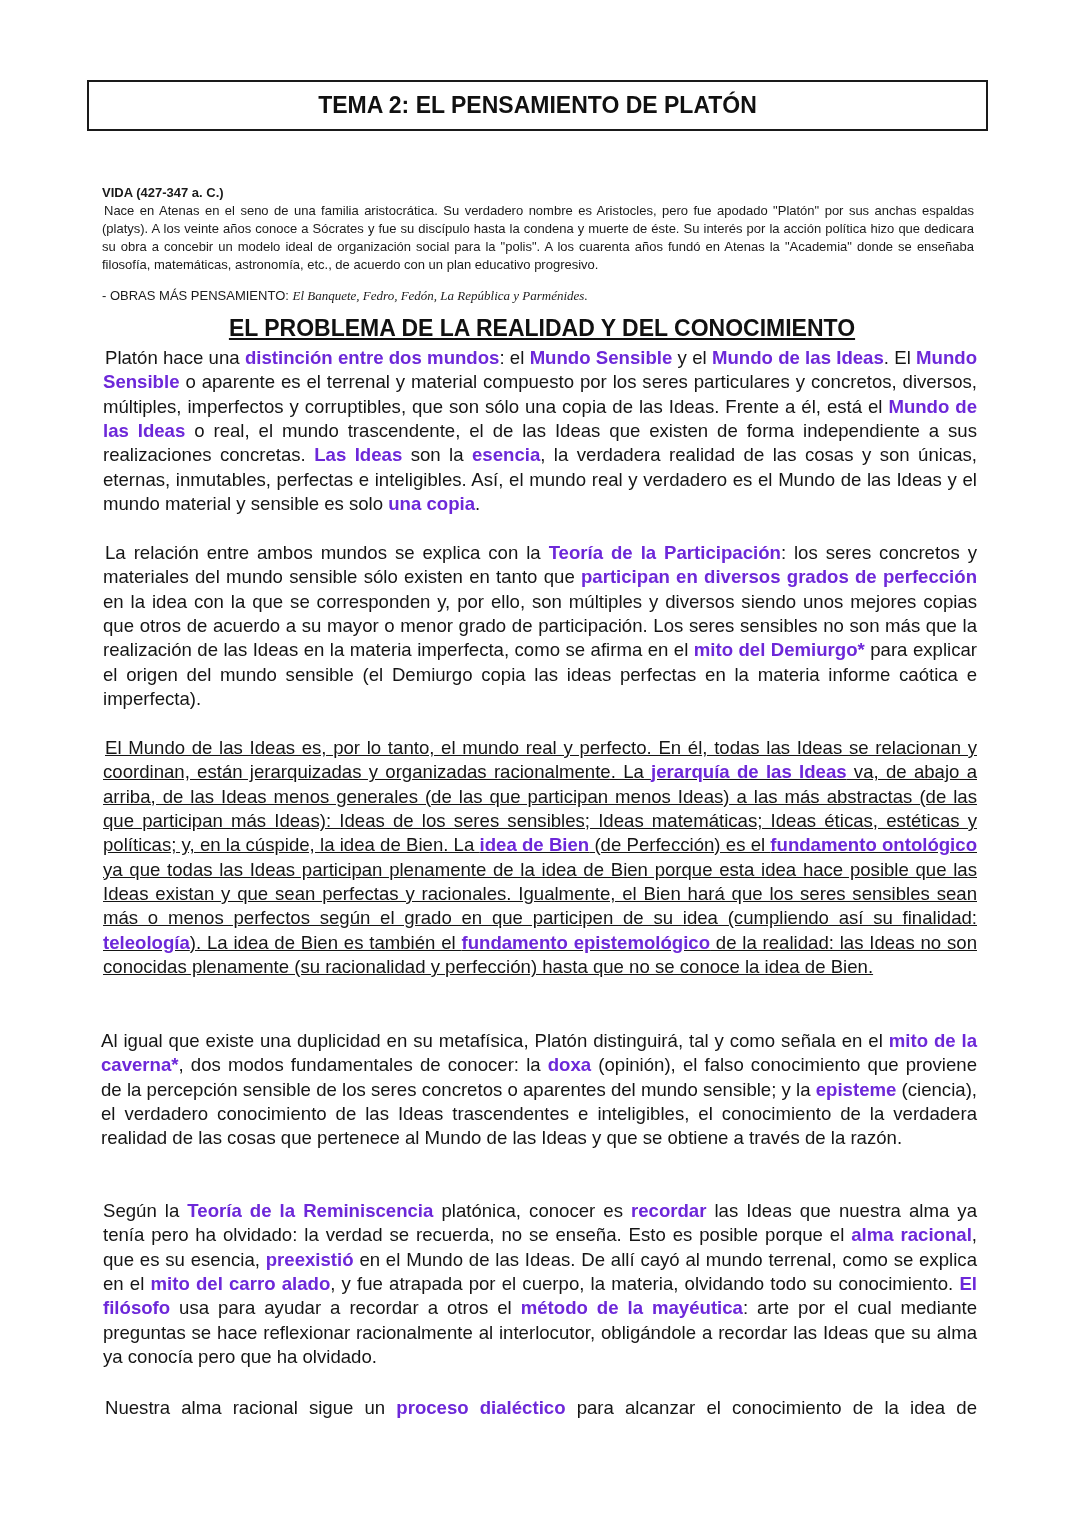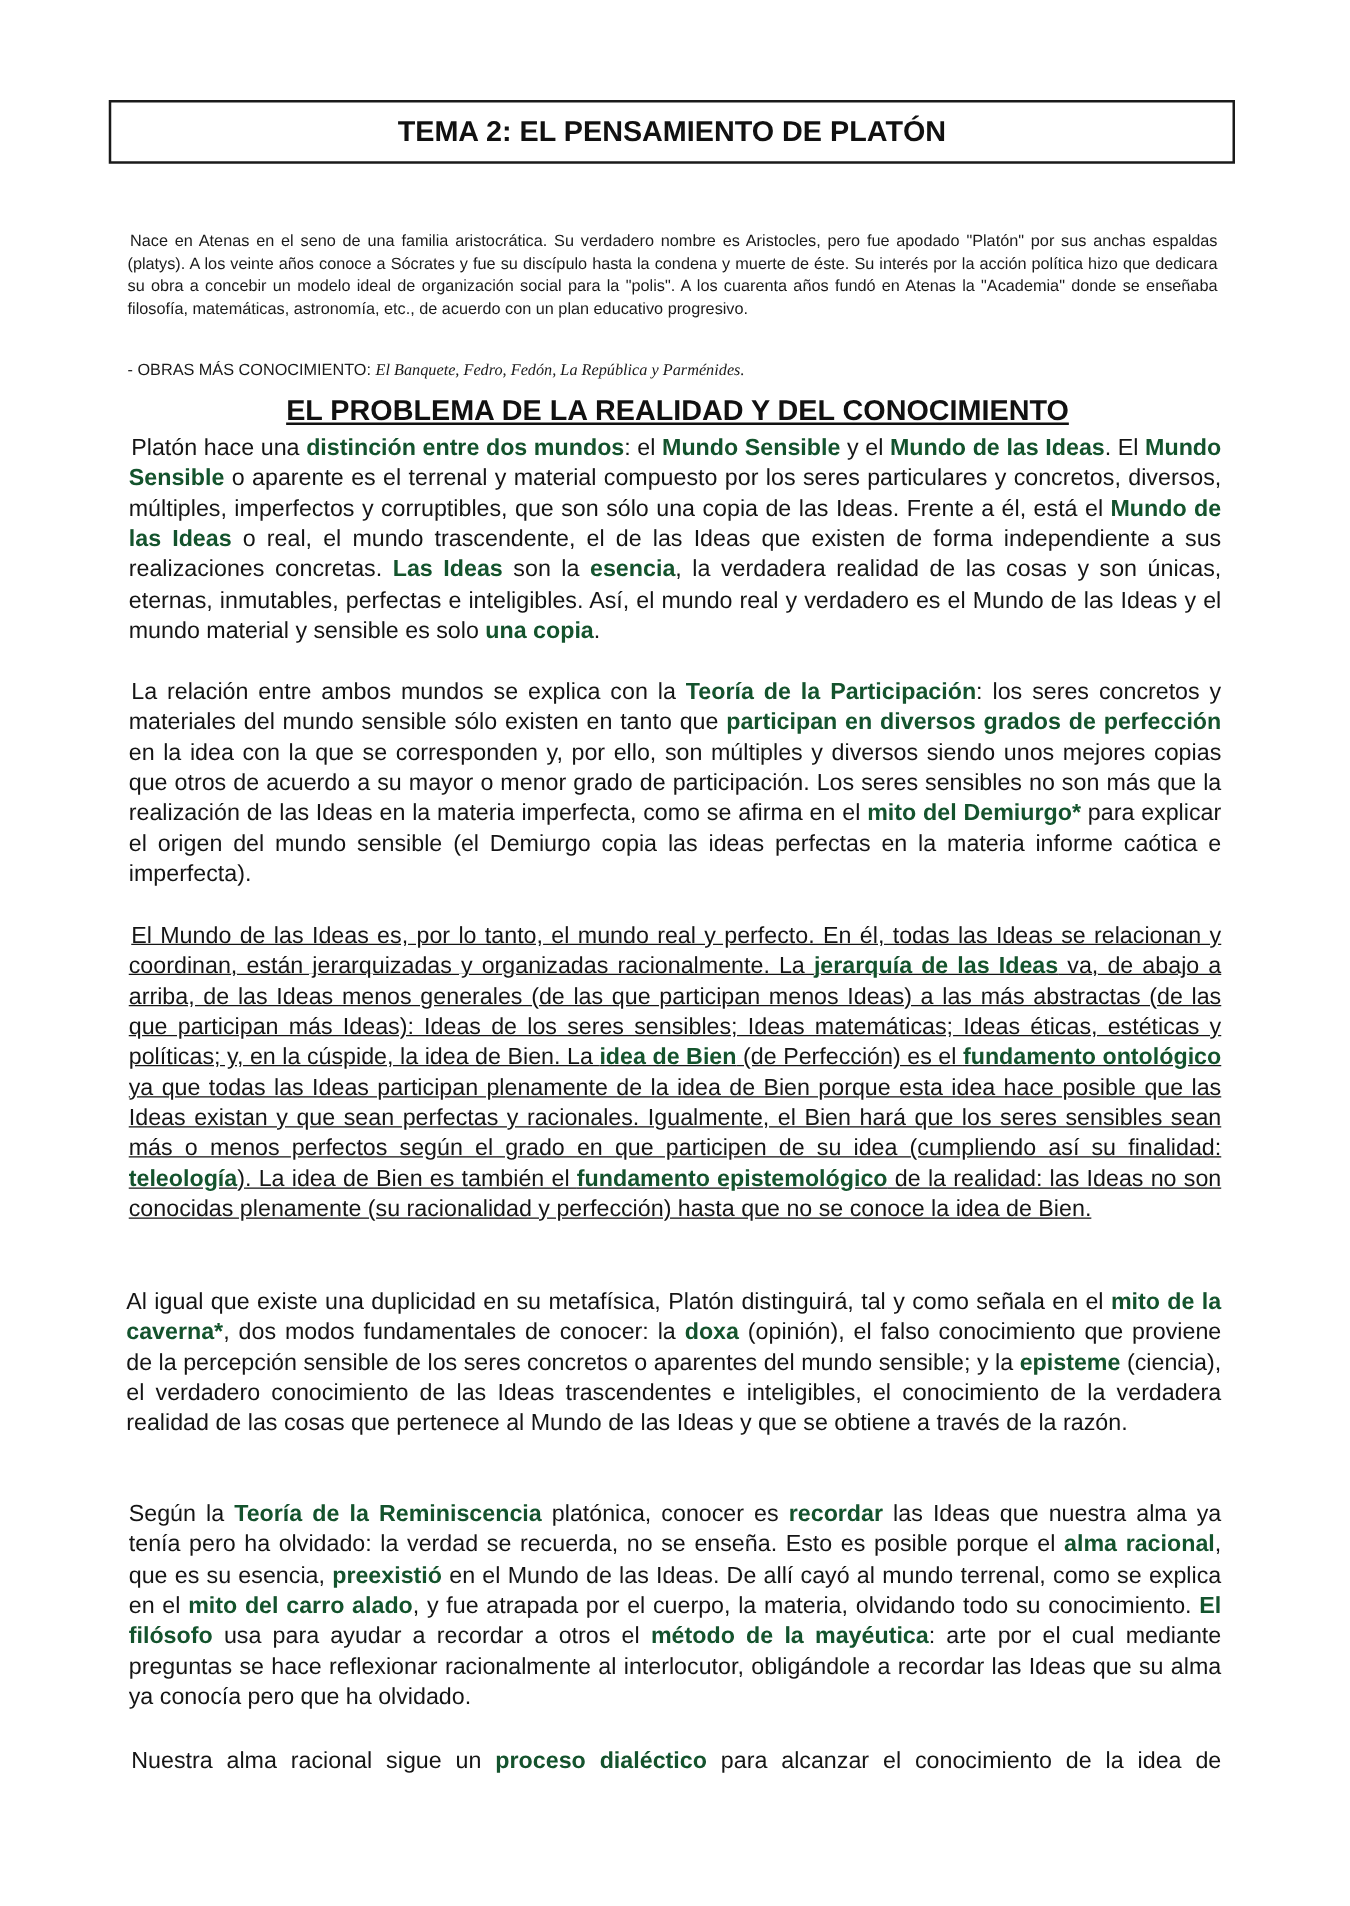--- a/index.html
+++ b/index.html
@@ -26,41 +26,42 @@
   }
   .obras i { font-style: italic; font-family: Liberation Serif, serif; }
   .section-title {
     position: absolute; left: 87px; top: 315px; width: 910px; text-align: center;
     font-size: 23px; font-weight: bold; text-decoration: underline; color: #111;
   }
   .para {
     position: absolute; left: 103px; width: 874px;
     font-size: 18.6px; line-height: 24.35px; text-align: justify; color: #151515;
   }
-  .para b { font-weight: bold; color: #14532d; }
+  .para b { font-weight: bold; color: #6d28d9; }
   .p1 { top: 346px; text-indent: 2px; }
   .p2 { top: 541px; text-indent: 2px; }
   .p3 { top: 736px; text-indent: 2px; text-decoration: underline; }
   .p4 { top: 1029px; left: 101px; width: 876px; }
   .p5 { top: 1199px; }
   .p6 { top: 1396px; text-indent: 2px; text-align-last: justify; }
 </style>
 </head>
 <body>
 
 <div class="title-box">
   <h1>TEMA 2: EL PENSAMIENTO DE PLATÓN</h1>
 </div>
 
 <div class="vida">
+  <span class="vida-head">VIDA (427-347 a. C.)</span>
   <span class="vida-body">Nace en Atenas en el seno de una familia aristocrática. Su verdadero nombre es Aristocles, pero fue apodado "Platón" por sus anchas espaldas (platys). A los veinte años conoce a Sócrates y fue su discípulo hasta la condena y muerte de éste. Su interés por la acción política hizo que dedicara su obra a concebir un modelo ideal de organización social para la "polis". A los cuarenta años fundó en Atenas la "Academia" donde se enseñaba filosofía, matemáticas, astronomía, etc., de acuerdo con un plan educativo progresivo.</span>
 </div>
 
 <div class="obras">
-  <span>- OBRAS MÁS CONOCIMIENTO: </span><i>El Banquete, Fedro, Fedón, La República y Parménides.</i>
+  <span>- OBRAS MÁS PENSAMIENTO: </span><i>El Banquete, Fedro, Fedón, La República y Parménides.</i>
 </div>
 
 <div class="section-title">EL PROBLEMA DE LA REALIDAD Y DEL CONOCIMIENTO</div>
 
 <p class="para p1" style="margin:0"><span>Platón hace una </span><b>distinción entre dos mundos</b><span>: el </span><b>Mundo Sensible</b><span> y el </span><b>Mundo de las Ideas</b><span>. El </span><b>Mundo Sensible</b><span> o aparente es el terrenal y material compuesto por los seres particulares y concretos, diversos, múltiples, imperfectos y corruptibles, que son sólo una copia de las Ideas. Frente a él, está el </span><b>Mundo de las Ideas</b><span> o real, el mundo trascendente, el de las Ideas que existen de forma independiente a sus realizaciones concretas. </span><b>Las Ideas</b><span> son la </span><b>esencia</b><span>, la verdadera realidad de las cosas y son únicas, eternas, inmutables, perfectas e inteligibles. Así, el mundo real y verdadero es el Mundo de las Ideas y el mundo material y sensible es solo </span><b>una copia</b><span>.</span></p>
 <p class="para p2" style="margin:0"><span>La relación entre ambos mundos se explica con la </span><b>Teoría de la Participación</b><span>: los seres concretos y materiales del mundo sensible sólo existen en tanto que </span><b>participan en diversos grados de perfección</b><span> en la idea con la que se corresponden y, por ello, son múltiples y diversos siendo unos mejores copias que otros de acuerdo a su mayor o menor grado de participación. Los seres sensibles no son más que la realización de las Ideas en la materia imperfecta, como se afirma en el </span><b>mito del Demiurgo*</b><span> para explicar el origen del mundo sensible (el Demiurgo copia las ideas perfectas en la materia informe caótica e imperfecta).</span></p>
 <p class="para p3" style="margin:0"><span>El Mundo de las Ideas es, por lo tanto, el mundo real y perfecto. En él, todas las Ideas se relacionan y coordinan, están jerarquizadas y organizadas racionalmente. La </span><b>jerarquía de las Ideas</b><span> va, de abajo a arriba, de las Ideas menos generales (de las que participan menos Ideas) a las más abstractas (de las que participan más Ideas): Ideas de los seres sensibles; Ideas matemáticas; Ideas éticas, estéticas y políticas; y, en la cúspide, la idea de Bien. La </span><b>idea de Bien</b><span> (de Perfección) es el </span><b>fundamento ontológico</b><span> ya que todas las Ideas participan plenamente de la idea de Bien porque esta idea hace posible que las Ideas existan y que sean perfectas y racionales. Igualmente, el Bien hará que los seres sensibles sean más o menos perfectos según el grado en que participen de su idea (cumpliendo así su finalidad: </span><b>teleología</b><span>). La idea de Bien es también el </span><b>fundamento epistemológico</b><span> de la realidad: las Ideas no son conocidas plenamente (su racionalidad y perfección) hasta que no se conoce la idea de Bien.</span></p>
 <p class="para p4" style="margin:0"><span>Al igual que existe una duplicidad en su metafísica, Platón distinguirá, tal y como señala en el </span><b>mito de la caverna*</b><span>, dos modos fundamentales de conocer: la </span><b>doxa</b><span> (opinión), el falso conocimiento que proviene de la percepción sensible de los seres concretos o aparentes del mundo sensible; y la </span><b>episteme</b><span> (ciencia), el verdadero conocimiento de las Ideas trascendentes e inteligibles, el conocimiento de la verdadera realidad de las cosas que pertenece al Mundo de las Ideas y que se obtiene a través de la razón.</span></p>
 <p class="para p5" style="margin:0"><span>Según la </span><b>Teoría de la Reminiscencia</b><span> platónica, conocer es </span><b>recordar</b><span> las Ideas que nuestra alma ya tenía pero ha olvidado: la verdad se recuerda, no se enseña. Esto es posible porque el </span><b>alma racional</b><span>, que es su esencia, </span><b>preexistió</b><span> en el Mundo de las Ideas. De allí cayó al mundo terrenal, como se explica en el </span><b>mito del carro alado</b><span>, y fue atrapada por el cuerpo, la materia, olvidando todo su conocimiento. </span><b>El filósofo</b><span> usa para ayudar a recordar a otros el </span><b>método de la mayéutica</b><span>: arte por el cual mediante preguntas se hace reflexionar racionalmente al interlocutor, obligándole a recordar las Ideas que su alma ya conocía pero que ha olvidado.</span></p>
 <p class="para p6" style="margin:0"><span>Nuestra alma racional sigue un </span><b>proceso dialéctico</b><span> para alcanzar el conocimiento de la idea de</span></p>

